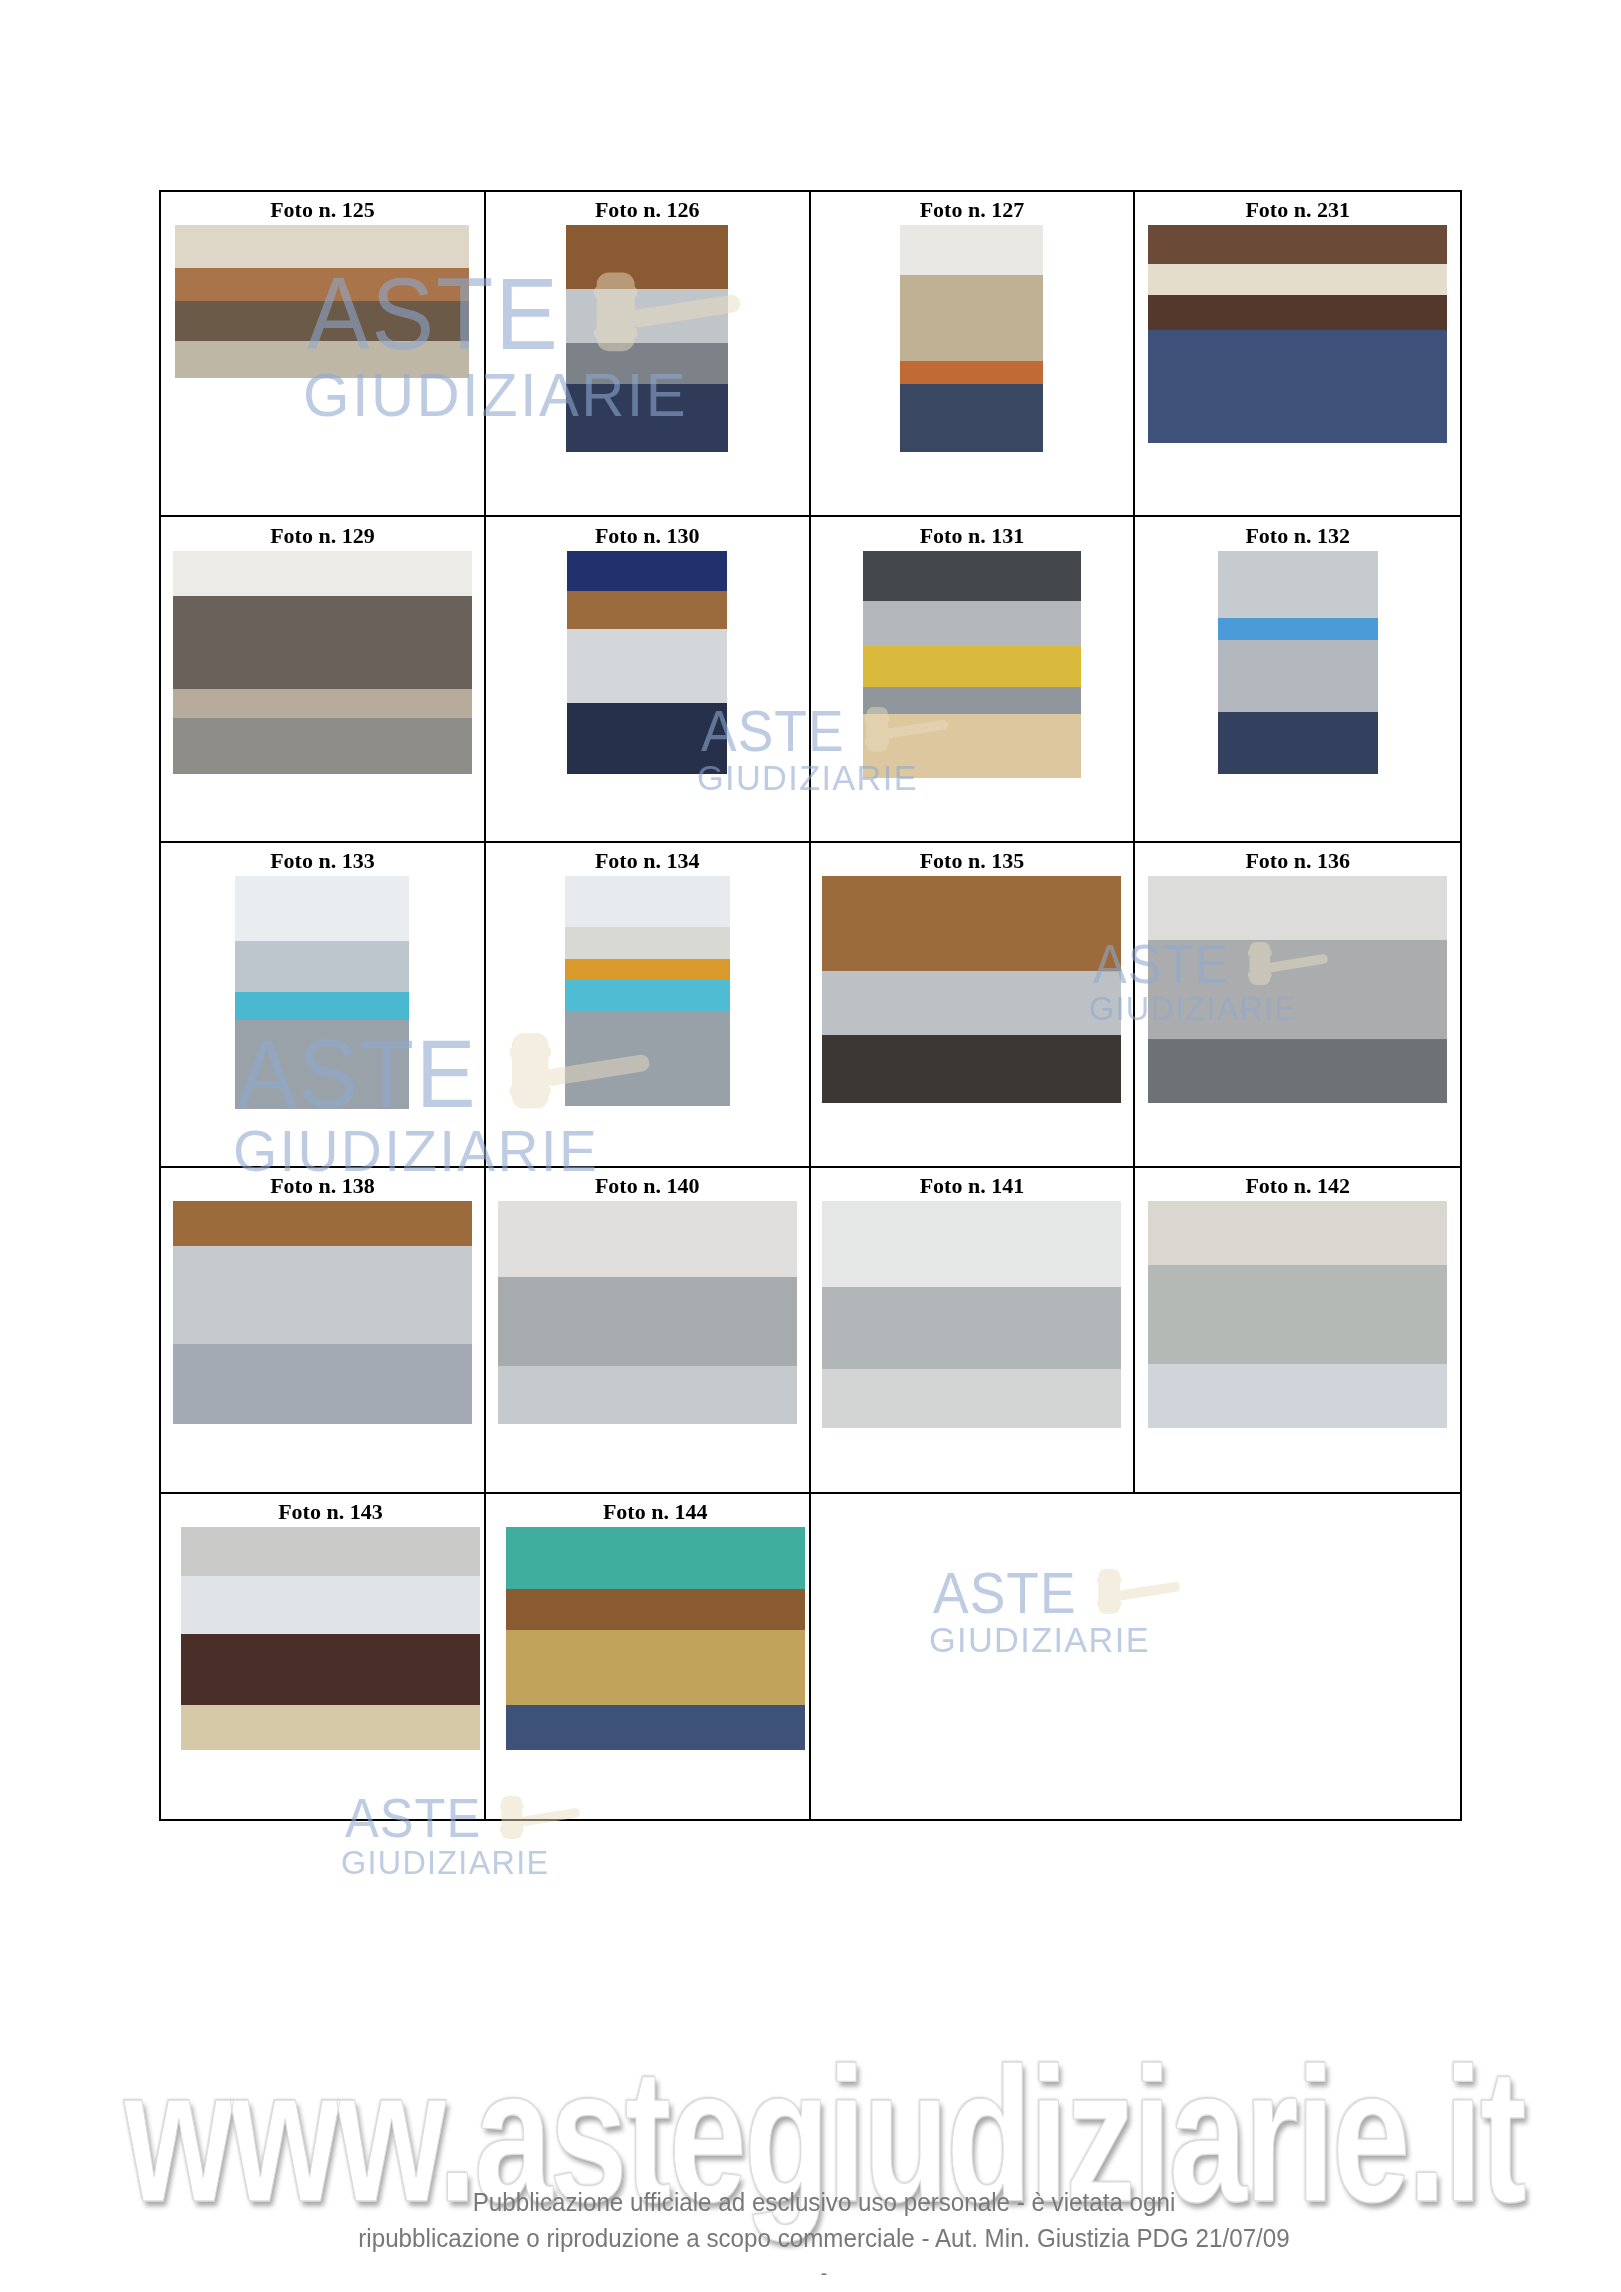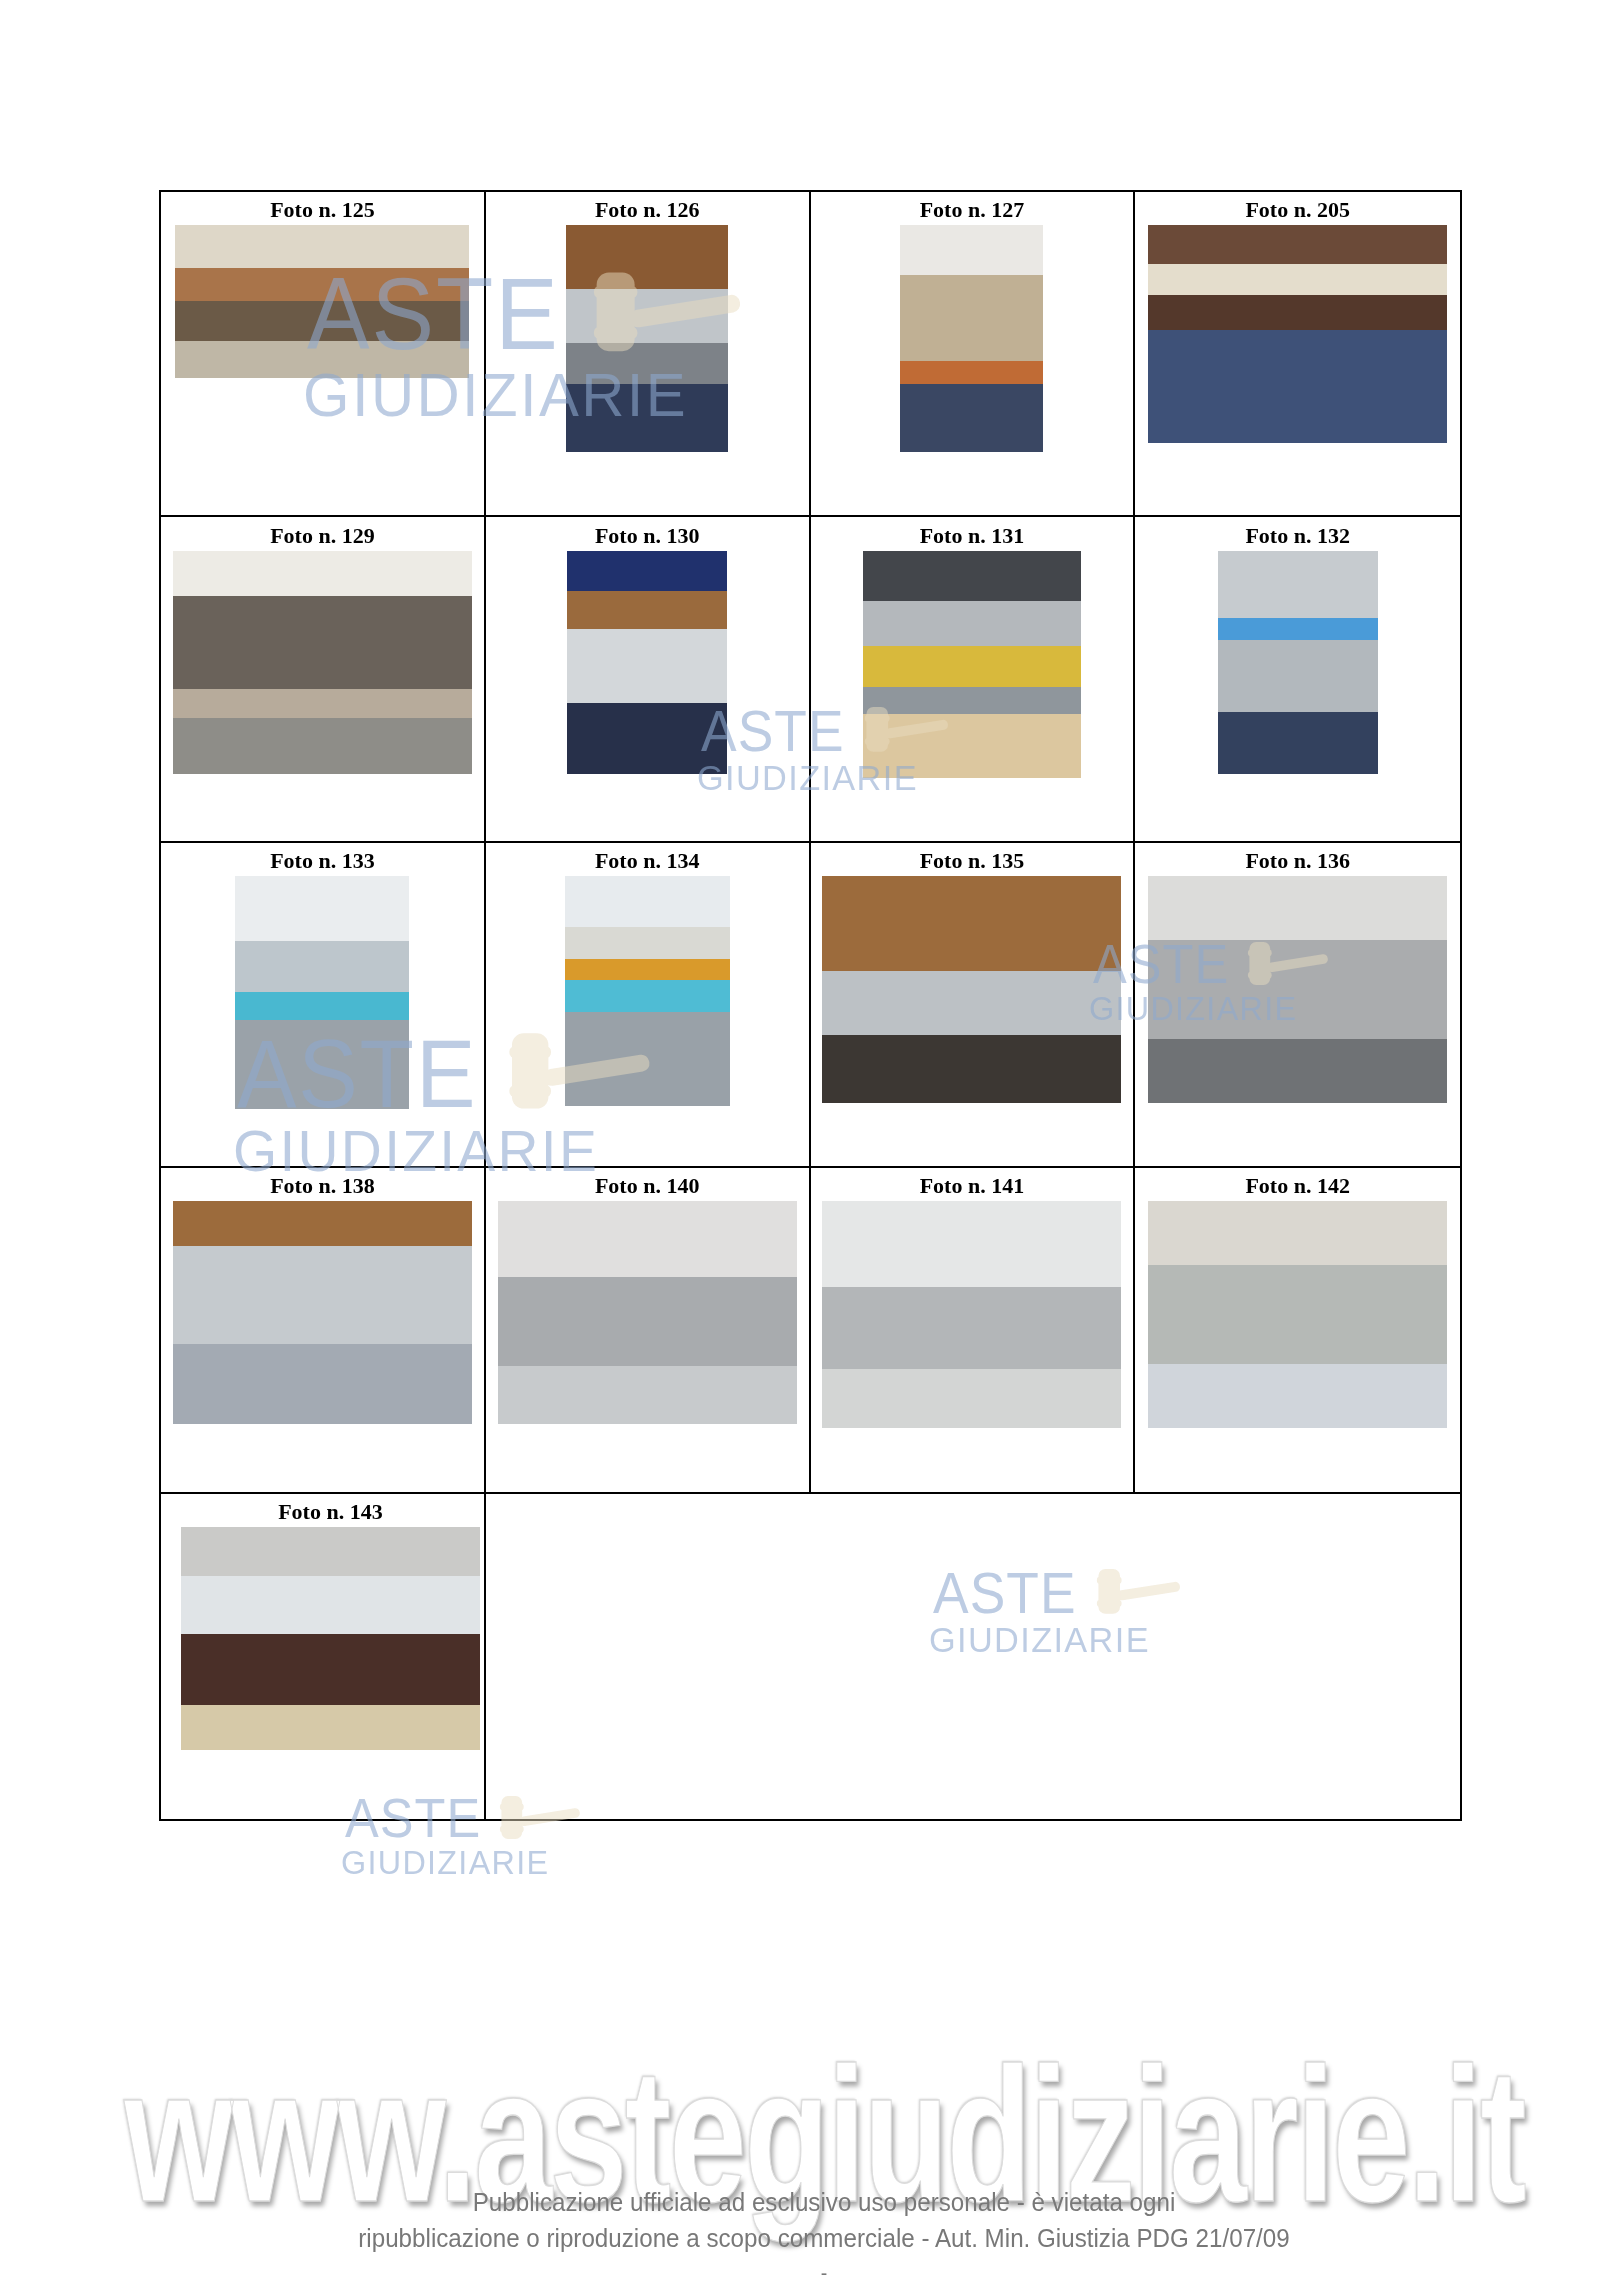--- a/index.html
+++ b/index.html
@@ -51,21 +51,21 @@
       <div class="cell-label">Foto n. 126</div>
       <div class="photo" aria-label="spiral dough mixer with steel bowl and safety grid on blue tiled floor" style="width: 162px; height: 227px; background: linear-gradient(rgb(138, 90, 51) 0%, rgb(138, 90, 51) 28%, rgb(192, 197, 201) 28%, rgb(192, 197, 201) 52%, rgb(125, 130, 136) 52%, rgb(125, 130, 136) 70%, rgb(47, 59, 88) 70%, rgb(47, 59, 88) 100%);"></div>
     </div>
 
     <div class="cell">
       <div class="cell-label">Foto n. 127</div>
       <div class="photo" aria-label="tall glass pastry display cabinet beside orange column" style="width: 143px; height: 227px; background: linear-gradient(rgb(234, 232, 228) 0%, rgb(234, 232, 228) 22%, rgb(192, 176, 148) 22%, rgb(192, 176, 148) 60%, rgb(192, 107, 53) 60%, rgb(192, 107, 53) 70%, rgb(58, 71, 99) 70%, rgb(58, 71, 99) 100%);"></div>
     </div>
 
     <div class="cell">
-      <div class="cell-label">Foto n. 205</div>
+      <div class="cell-label">Foto n. 231</div>
       <div class="photo" aria-label="bakery counter with bread shelves on blue tiled floor" style="width: 299px; height: 218px; background: linear-gradient(rgb(107, 74, 56) 0%, rgb(107, 74, 56) 18%, rgb(228, 221, 204) 18%, rgb(228, 221, 204) 32%, rgb(84, 56, 43) 32%, rgb(84, 56, 43) 48%, rgb(62, 81, 120) 48%, rgb(62, 81, 120) 100%);"></div>
     </div>
 
     <div class="cell">
       <div class="cell-label">Foto n. 129</div>
       <div class="photo" aria-label="dark grey bread display shelving units in shop" style="width: 299px; height: 223px; background: linear-gradient(rgb(237, 235, 229) 0%, rgb(237, 235, 229) 20%, rgb(106, 98, 90) 20%, rgb(106, 98, 90) 62%, rgb(183, 171, 155) 62%, rgb(183, 171, 155) 75%, rgb(142, 141, 136) 75%, rgb(142, 141, 136) 100%);"></div>
     </div>
 
     <div class="cell">
       <div class="cell-label">Foto n. 130</div>
@@ -122,20 +122,24 @@
     <div class="cell">
       <div class="cell-label">Foto n. 142</div>
       <div class="photo" aria-label="grey curved reception counter, wooden door frame and extinguisher" style="width: 299px; height: 227px; background: linear-gradient(rgb(218, 215, 208) 0%, rgb(218, 215, 208) 28%, rgb(181, 185, 182) 28%, rgb(181, 185, 182) 72%, rgb(208, 213, 219) 72%, rgb(208, 213, 219) 100%);"></div>
     </div>
 
     <div class="cell">
       <div class="cell-label">Foto n. 143</div>
       <div class="photo" aria-label="curved counter with striped steel band and dark brown base" style="width: 299px; height: 223px; background: linear-gradient(rgb(202, 202, 200) 0%, rgb(202, 202, 200) 22%, rgb(224, 228, 231) 22%, rgb(224, 228, 231) 48%, rgb(74, 47, 40) 48%, rgb(74, 47, 40) 80%, rgb(214, 201, 168) 80%, rgb(214, 201, 168) 100%);"></div>
     </div>
 
+    <div class="cell">
+      <div class="cell-label">Foto n. 144</div>
+      <div class="photo" aria-label="counter with copper top and wicker front against teal wall" style="width: 299px; height: 223px; background: linear-gradient(rgb(63, 174, 159) 0%, rgb(63, 174, 159) 28%, rgb(138, 90, 48) 28%, rgb(138, 90, 48) 46%, rgb(194, 163, 92) 46%, rgb(194, 163, 92) 80%, rgb(62, 81, 120) 80%, rgb(62, 81, 120) 100%);"></div>
+    </div>
   </section>
 
   <div class="site-watermark">www.astegiudiziarie.it</div>
 
   <div class="footer">
     <div class="footer-line">Pubblicazione ufficiale ad esclusivo uso personale - è vietata ogni</div>
     <div class="footer-line">ripubblicazione o riproduzione a scopo commerciale - Aut. Min. Giustizia PDG 21/07/09</div>
     <div class="page-mark">-</div>
   </div>
 

